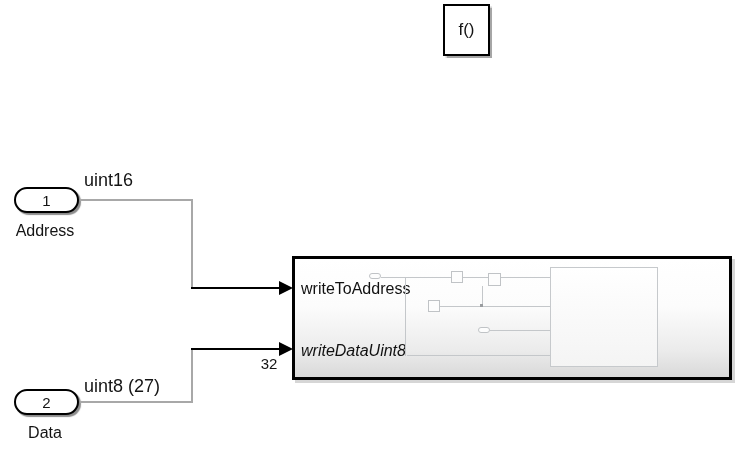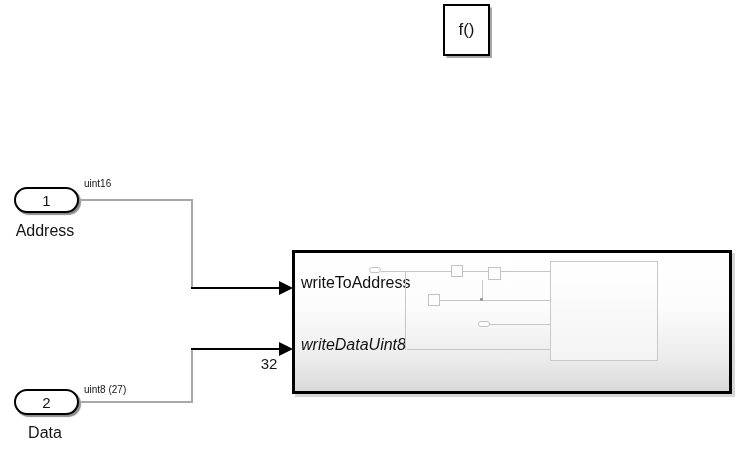--- a/index.html
+++ b/index.html
@@ -34,21 +34,21 @@
     box-shadow:2px 2px 1px rgba(0,0,0,0.45);
     display:flex;align-items:center;justify-content:center;
     box-sizing:border-box;
     font-size:15px;
   }
   .inport-1{left:14px;top:187px;}
   .inport-2{left:14px;top:389px;}
   .inport-label{width:94px;text-align:center;font-size:16px;}
   .inport-1-label{left:-2px;top:222px;}
   .inport-2-label{left:-2px;top:424px;}
-  .signal-label{font-size:10px;margin-top:8px;}
+  .signal-label{font-size:18px;}
   .sig-1{left:84px;top:170px;}
   .sig-2{left:84px;top:376px;}
 
   
   .wire{background:#a8a8a8;}
   .wire-dark{background:#000000;}
   .l1a{left:80px;top:199px;width:113px;height:2px;}
   .l1b{left:191px;top:199px;width:2px;height:90px;}
   .l1c{left:191px;top:287px;width:88px;height:2px;}
   .l2a{left:80px;top:401px;width:113px;height:2px;}
@@ -62,21 +62,21 @@
   }
   .ah-1{left:279px;top:281px;}
   .ah-2{left:279px;top:342px;}
   .width-annotation{
     left:250px;top:355px;width:38px;
     text-align:center;font-size:15px;
   }
 
   
   .subsystem{
-    left:292px;top:250px;width:440px;height:144px;
+    left:292px;top:256px;width:440px;height:124px;
     box-sizing:border-box;
     border:3px solid #000;
     background:linear-gradient(180deg,#ffffff 0%,#fcfcfc 40%,#ebebeb 78%,#d9d9d9 100%);
     box-shadow:3px 3px 0 #d6d6d6;
   }
   .ss-port-label{font-size:16px;color:#111;white-space:nowrap;}
   .ss-in1{left:6px;top:21px;}
   .ss-in2{left:6px;top:83px;font-style:italic;}
 
   

